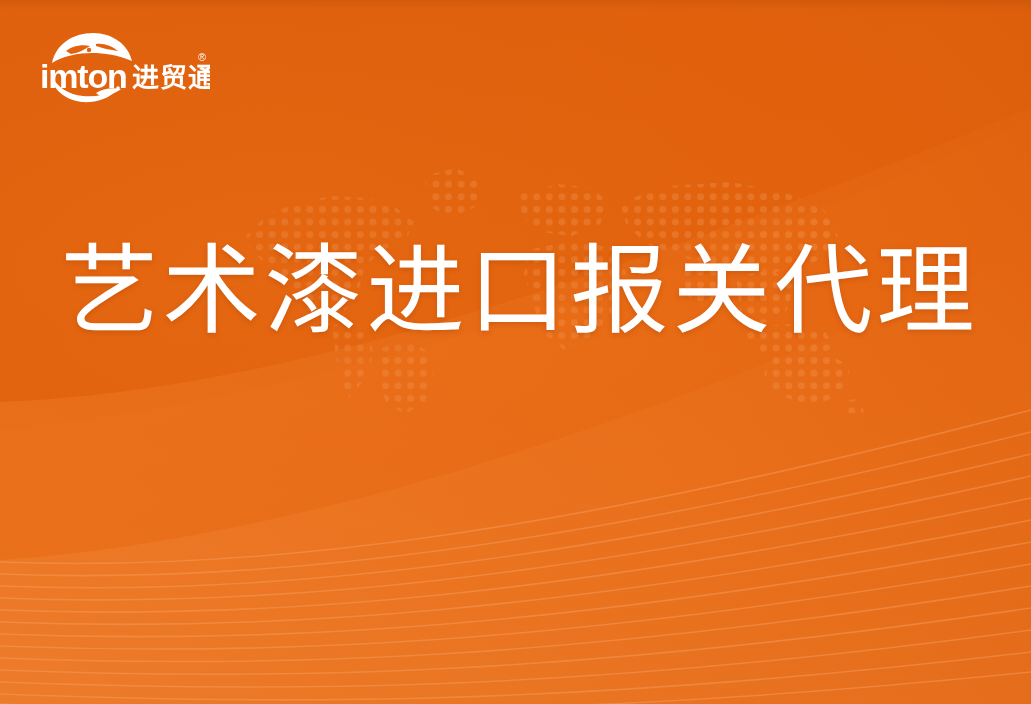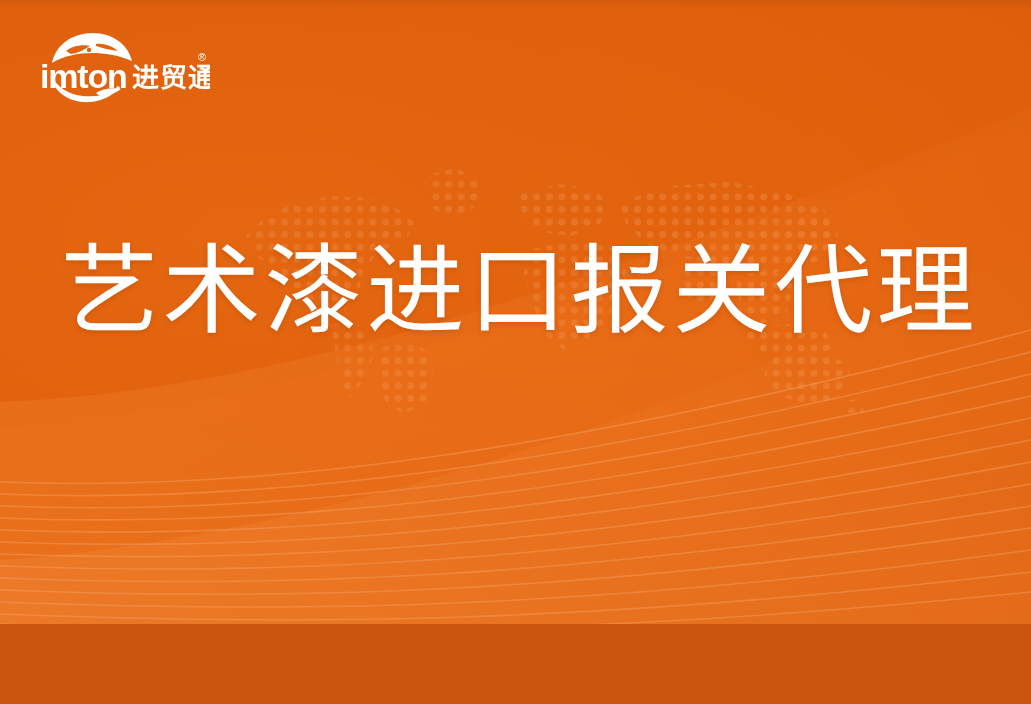--- a/index.html
+++ b/index.html
@@ -8,21 +8,21 @@
     padding: 0;
     background: #c9560c;
   }
   body {
     font-family: "Liberation Sans", "DejaVu Sans", sans-serif;
   }
 
   .banner {
     position: relative;
     width: 1031px;
-    height: 624px;
+    height: 704px;
     overflow: hidden;
     background: #e3620d;
   }
 
   
   .bg-base {
     position: absolute;
     inset: 0;
     background:
       radial-gradient(120% 90% at 22% 36%, #e96a13 0%, #e3620d 55%, #d95c0b 100%);

